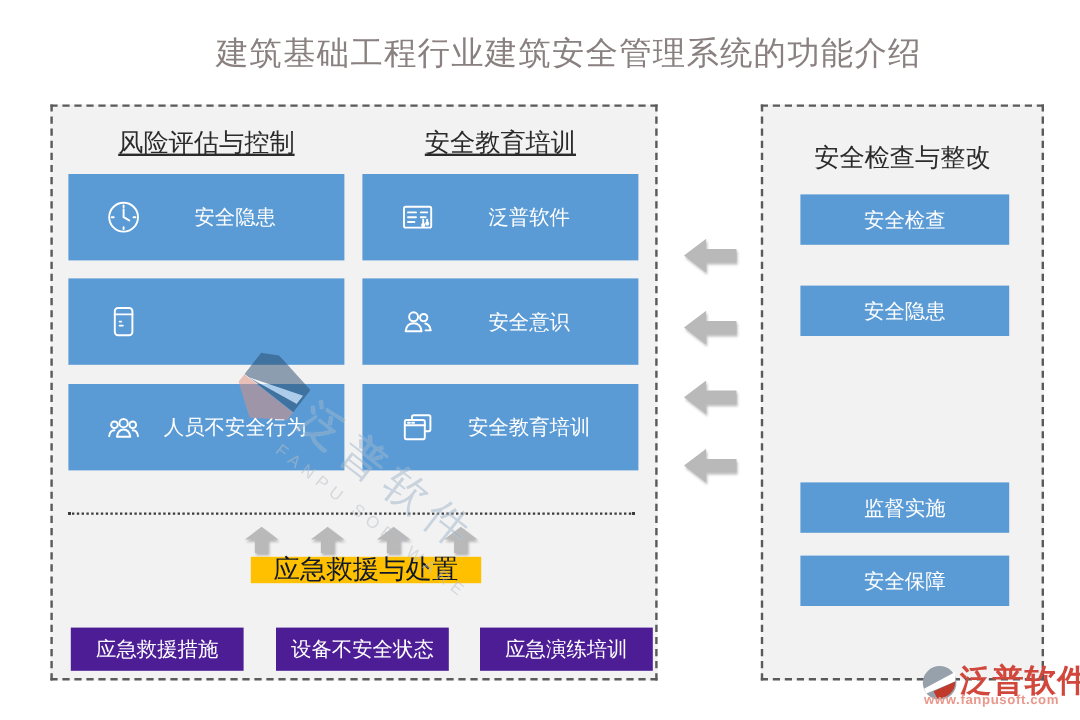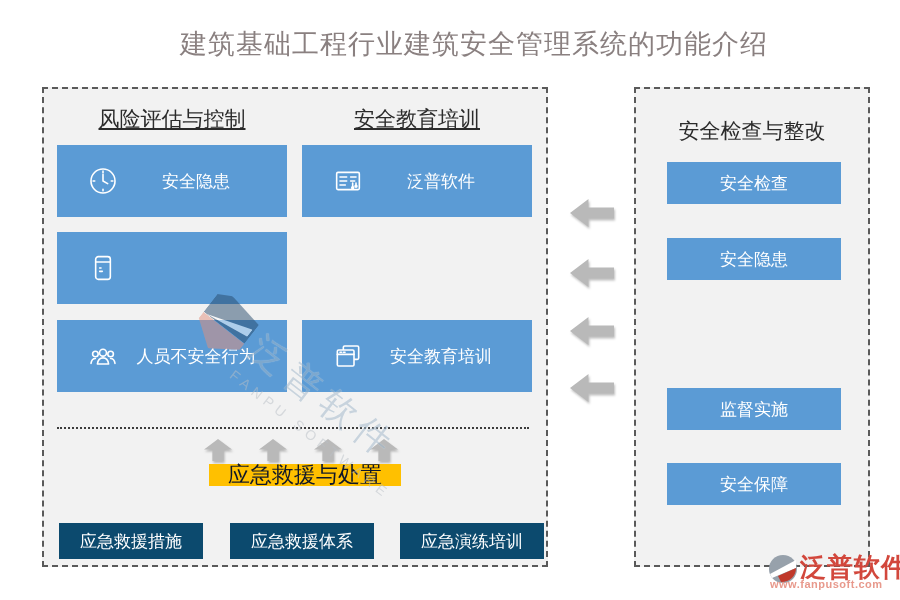--- a/index.html
+++ b/index.html
@@ -31,21 +31,21 @@
   .arrow-up-wrap{position:absolute;width:28px;height:22px;filter:drop-shadow(1px 2px 1px rgba(0,0,0,0.25));}
   .arrow-up{width:100%;height:100%;background:#b9b9b9;
             clip-path:polygon(50% 0,100% 48%,70% 48%,70% 100%,30% 100%,30% 48%,0 48%);}
   .arrow-left-wrap{position:absolute;width:44px;height:28px;filter:drop-shadow(1px 2px 1px rgba(0,0,0,0.25));}
   .arrow-left{width:100%;height:100%;background:#b9b9b9;
               clip-path:polygon(0 50%,42% 0,42% 30%,100% 30%,100% 70%,42% 70%,42% 100%);}
 
   .emergency-bar{position:absolute;left:165px;top:375px;width:192px;height:22px;background:#ffc000;
                  display:flex;align-items:center;justify-content:center;
                  font-family:"Liberation Serif",serif;font-size:22px;color:#0f172a;}
-  .orange-btn{position:absolute;top:434px;width:144px;height:36px;background:#0c4a6e;
+  .orange-btn{position:absolute;top:434px;width:144px;height:36px;background:#4c1d95;
               display:flex;align-items:center;justify-content:center;color:#ffffff;
               font-family:"Liberation Serif",serif;font-size:17px;}
 
   .rp-btn{position:absolute;left:31px;width:174px;height:42px;background:#5b9bd5;
           display:flex;align-items:center;justify-content:center;color:#ffffff;
           font-family:"Liberation Serif",serif;font-size:17px;}
 
   .watermark{position:absolute;left:222px;top:288px;transform:rotate(38deg);transform-origin:0 0;
              opacity:0.5;display:flex;align-items:flex-start;pointer-events:none;}
   .wm-logo{position:relative;width:52px;height:56px;margin-right:8px;}
@@ -117,20 +117,31 @@
         <svg viewBox="0 0 24 24">
             <rect x="3.5" y="5.5" width="17" height="13" rx="1"></rect>
         <path d="M6 9h5M6 12h5M6 15h4M14 9h4M14 12h3"></path>
         <path d="M15.5 13.5v3M18 13.5v2"></path>
             <circle cx="15.5" cy="17" r="0.7"></circle>
             <circle cx="18" cy="16" r="0.7"></circle>
           </svg>
       </span>
       <span class="feature-label">泛普软件</span>
     </div>
+    <div class="feature-box" style="left:258px;top:143px;">
+      <span class="icon">
+        <svg viewBox="0 0 24 24">
+            <circle cx="9.5" cy="9" r="2.8"></circle>
+        <path d="M4.5 18c.4-3.2 2.4-5 5-5s4.6 1.8 5 5z"></path>
+        <circle cx="15.8" cy="9.5" r="2.3"></circle>
+            <path d="M16.8 13.2c2 .5 3.1 2 3.4 4.3h-3.2"></path>
+          </svg>
+      </span>
+      <span class="feature-label">安全意识</span>
+    </div>
     <div class="feature-box" style="left:258px;top:231px;">
       <span class="icon">
         <svg viewBox="0 0 24 24">
             <rect x="8.5" y="4.5" width="11.5" height="10" rx="1"></rect>
         <rect x="4" y="7.5" width="12.5" height="12" rx="1" fill="#5b9bd5"></rect>
         <path d="M4 10.8h12.5"></path>
             <path d="M6 9.2h1.2M8.6 9.2h1.2"></path>
           </svg>
       </span>
       <span class="feature-label">安全教育培训</span>
@@ -147,42 +158,42 @@
     <div class="arrow-up-wrap" style="left:270px;top:350px;">
         <div class="arrow-up"></div>
       </div>
     <div class="arrow-up-wrap" style="left:326px;top:350px;">
         <div class="arrow-up"></div>
       </div>
 
     <div class="emergency-bar">应急救援与处置</div>
 
     <div class="orange-btn" style="left:15px;">应急救援措施</div>
-    <div class="orange-btn" style="left:186px;">应急救援体系</div>
+    <div class="orange-btn" style="left:186px;">设备不安全状态</div>
     <div class="orange-btn" style="left:356px;">应急演练培训</div>
   </div>
 
   <div class="arrow-left-wrap" style="left:570px;top:199px;">
       <div class="arrow-left"></div>
     </div>
   <div class="arrow-left-wrap" style="left:570px;top:259px;">
       <div class="arrow-left"></div>
     </div>
   <div class="arrow-left-wrap" style="left:570px;top:317px;">
       <div class="arrow-left"></div>
     </div>
   <div class="arrow-left-wrap" style="left:570px;top:374px;">
       <div class="arrow-left"></div>
     </div>
 
   <div class="panel panel-right">
     <div class="rp-header">安全检查与整改</div>
     <div class="rp-btn" style="top:73px;">安全检查</div>
     <div class="rp-btn" style="top:149px;">安全隐患</div>
-    <div class="rp-btn" style="top:299px;text-align:center;">监督实施</div>
+    <div class="rp-btn" style="top:313px;text-align:center;">监督实施</div>
     <div class="rp-btn" style="top:374px;">安全保障</div>
   </div>
 
   <div class="watermark">
     <div class="wm-logo">
       <div class="hex-top"></div>
         <div class="hex-bottom"></div>
         <div class="hex-swoosh"></div>
     </div>
     <div class="wm-text">

